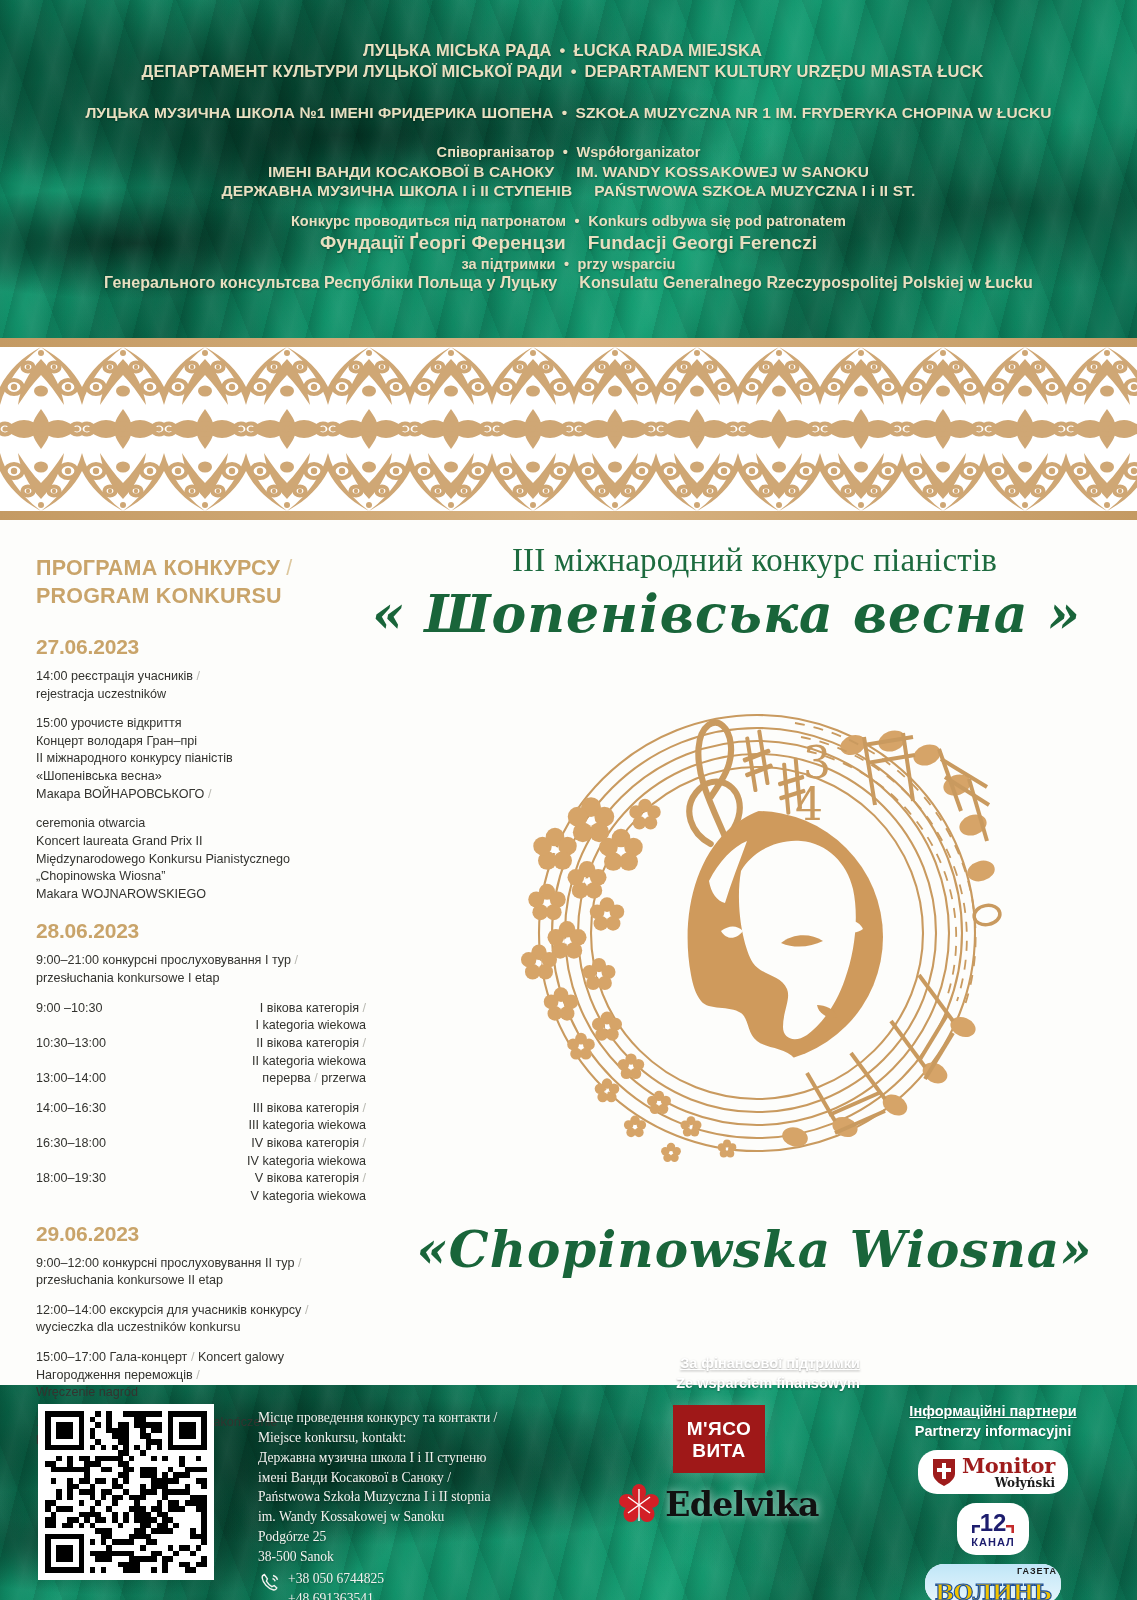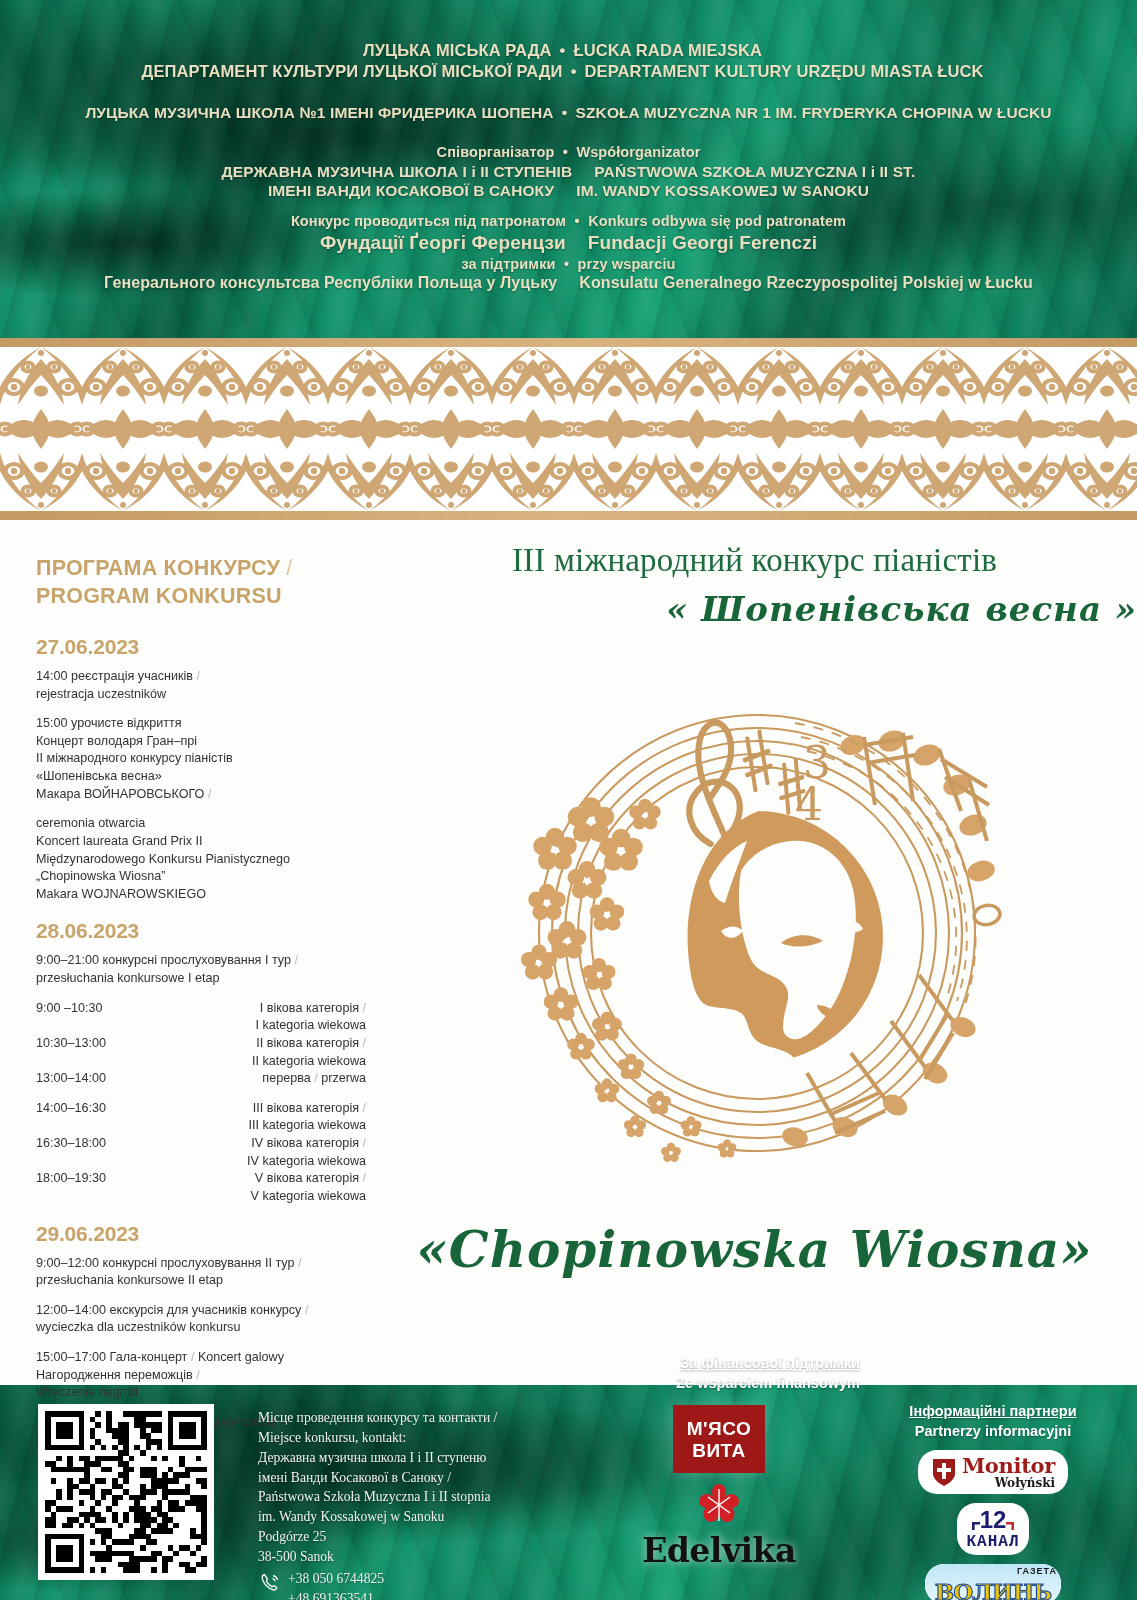--- a/index.html
+++ b/index.html
@@ -102,23 +102,23 @@
   .sched .tx{ flex:1;text-align:right; }
 
   
   #art{ position:absolute; left:372px; top:0; width:765px; height:865px; }
   .title-ua-line{
     position:absolute; top:22px; left:0; right:0; text-align:center;
     font-family:"Liberation Serif", serif;
     font-size:33px; color:#1d6b3f; letter-spacing:.2px;
   }
   .title-ua-script{
-    position:absolute; top:69px; left:0; right:0; text-align:right;
+    position:absolute; top:63px; left:0; right:0; text-align:left;
     font-family:"DejaVu Serif", serif; font-style:italic; font-weight:bold;
-    font-size:34px; color:#19653a; letter-spacing:1px;
+    font-size:52px; color:#19653a; letter-spacing:1px;
   }
   .title-pl-line{
     position:absolute; top:645px; left:0; right:0; text-align:center;
     font-family:"Liberation Serif", serif;
     font-size:31.5px; color:#1d6b3f;
   }
   .title-pl-script{
     position:absolute; top:700px; left:0; right:0; text-align:center;
     font-family:"DejaVu Serif", serif; font-style:italic; font-weight:bold;
     font-size:50px; color:#19653a; letter-spacing:1px;
@@ -147,40 +147,40 @@
 
   .logo-myaso{
     width:92px; height:68px; margin:12px auto 0;
     background:#9f1818; position:relative;
     display:flex; flex-direction:column; align-items:center; justify-content:center;
     box-shadow:0 0 14px rgba(255,255,255,.25);
   }
   .logo-myaso .l1{ color:#fff; font-weight:bold; font-size:19px; letter-spacing:.5px; line-height:1; }
   .logo-myaso .l2{ color:#fff; font-weight:bold; font-size:19px; letter-spacing:.5px; line-height:1; margin-top:3px; }
 
-  .logo-edelvika{ margin-top:10px; display:flex; align-items:center; justify-content:center; gap:6px;flex-direction:column; }
+  .logo-edelvika{ margin-top:10px; display:flex; align-items:center; justify-content:center; gap:6px; }
   .logo-edelvika .flw{ width:40px; height:42px; }
   .logo-edelvika .nm{ font-family:"DejaVu Serif", serif; font-weight:bold;
     font-size:33px; color:#111; letter-spacing:-.5px;
     text-shadow:0 0 10px rgba(255,255,255,.65); }
 
   .logo-box{ background:#fff; margin:9px auto 0; display:flex;
              align-items:center; justify-content:center;border-radius:19px; }
   .logo-monitor{ width:150px; height:44px; gap:5px; }
   .logo-monitor .shield{ width:26px; height:30px; }
   .logo-monitor .txt{ line-height:1; }
   .logo-monitor .m1{ font-family:"DejaVu Serif", serif; font-weight:bold;
                      font-size:21px; color:#9e1b1b; letter-spacing:-.3px; }
   .logo-monitor .m2{ font-family:"DejaVu Serif", serif; font-weight:bold;
                      font-size:12px; color:#1a1a1a; text-align:right; margin-top:1px; }
 
   .logo-12{ width:72px; height:52px; flex-direction:column; }
   .logo-12 .row12{ display:flex; align-items:center; justify-content:center; }
   .logo-12 .num{ font-weight:bold; font-size:24px; color:#1d1d6e; line-height:1; }
-  .logo-12 .kanal{ font-weight:bold; font-size:16px; color:#1d1d6e; letter-spacing:1px; margin-top:1px;font-family:Liberation Mono, monospace; }
+  .logo-12 .kanal{ font-weight:bold; font-size:11px; color:#1d1d6e; letter-spacing:1px; margin-top:1px; }
   .logo-12 .brk{ width:8px; height:8px; }
 
   .logo-volyn{ width:136px; height:40px; position:relative; overflow:hidden; }
   .logo-volyn .sky{ position:absolute; inset:0; background:linear-gradient(#bfe6f7,#e9f6fd); }
   .logo-volyn .gz{ position:absolute; right:4px; top:2px; font-size:9px; font-weight:bold; color:#1a1a1a; letter-spacing:1px; }
   .logo-volyn .wd{ position:absolute; left:0; right:0; bottom:1px; text-align:center;
     font-family:"DejaVu Serif", serif; font-weight:bold; font-size:23px;
     color:#f2c300; -webkit-text-stroke:1.2px #1d4f9e; letter-spacing:-1px; line-height:1; }
 </style>
 </head>
@@ -213,28 +213,28 @@
       </div>
     </div>
 
     <div class="grp3">
       <div class="hdr-line hl-small bi">
         <span class="ua">Співорганізатор</span>
         <span class="dot">•</span>
         <span class="pl">Współorganizator</span>
       </div>
       <div class="hdr-line hl-med bi">
+        <span class="ua">ІМЕНІ ВАНДИ КОСАКОВОЇ В САНОКУ</span>
+        <span class="dot"></span>
+        <span class="pl">IM. WANDY KOSSAKOWEJ W SANOKU</span>
+      </div>
+      <div class="hdr-line hl-med bi">
         <span class="ua">ДЕРЖАВНА МУЗИЧНА ШКОЛА I i II СТУПЕНІВ</span>
         <span class="dot"></span>
         <span class="pl">PAŃSTWOWA SZKOŁA MUZYCZNA I i II ST.</span>
-      </div>
-      <div class="hdr-line hl-med bi">
-        <span class="ua">ІМЕНІ ВАНДИ КОСАКОВОЇ В САНОКУ</span>
-        <span class="dot"></span>
-        <span class="pl">IM. WANDY KOSSAKOWEJ W SANOKU</span>
       </div>
     </div>
 
     <div class="grp4">
       <div class="hdr-line hl-pat bi">
         <span class="ua">Конкурс проводиться під патронатом</span>
         <span class="dot">•</span>
         <span class="pl">Konkurs odbywa się pod patronatem</span>
       </div>
       <div class="hdr-line hl-fund bi">

